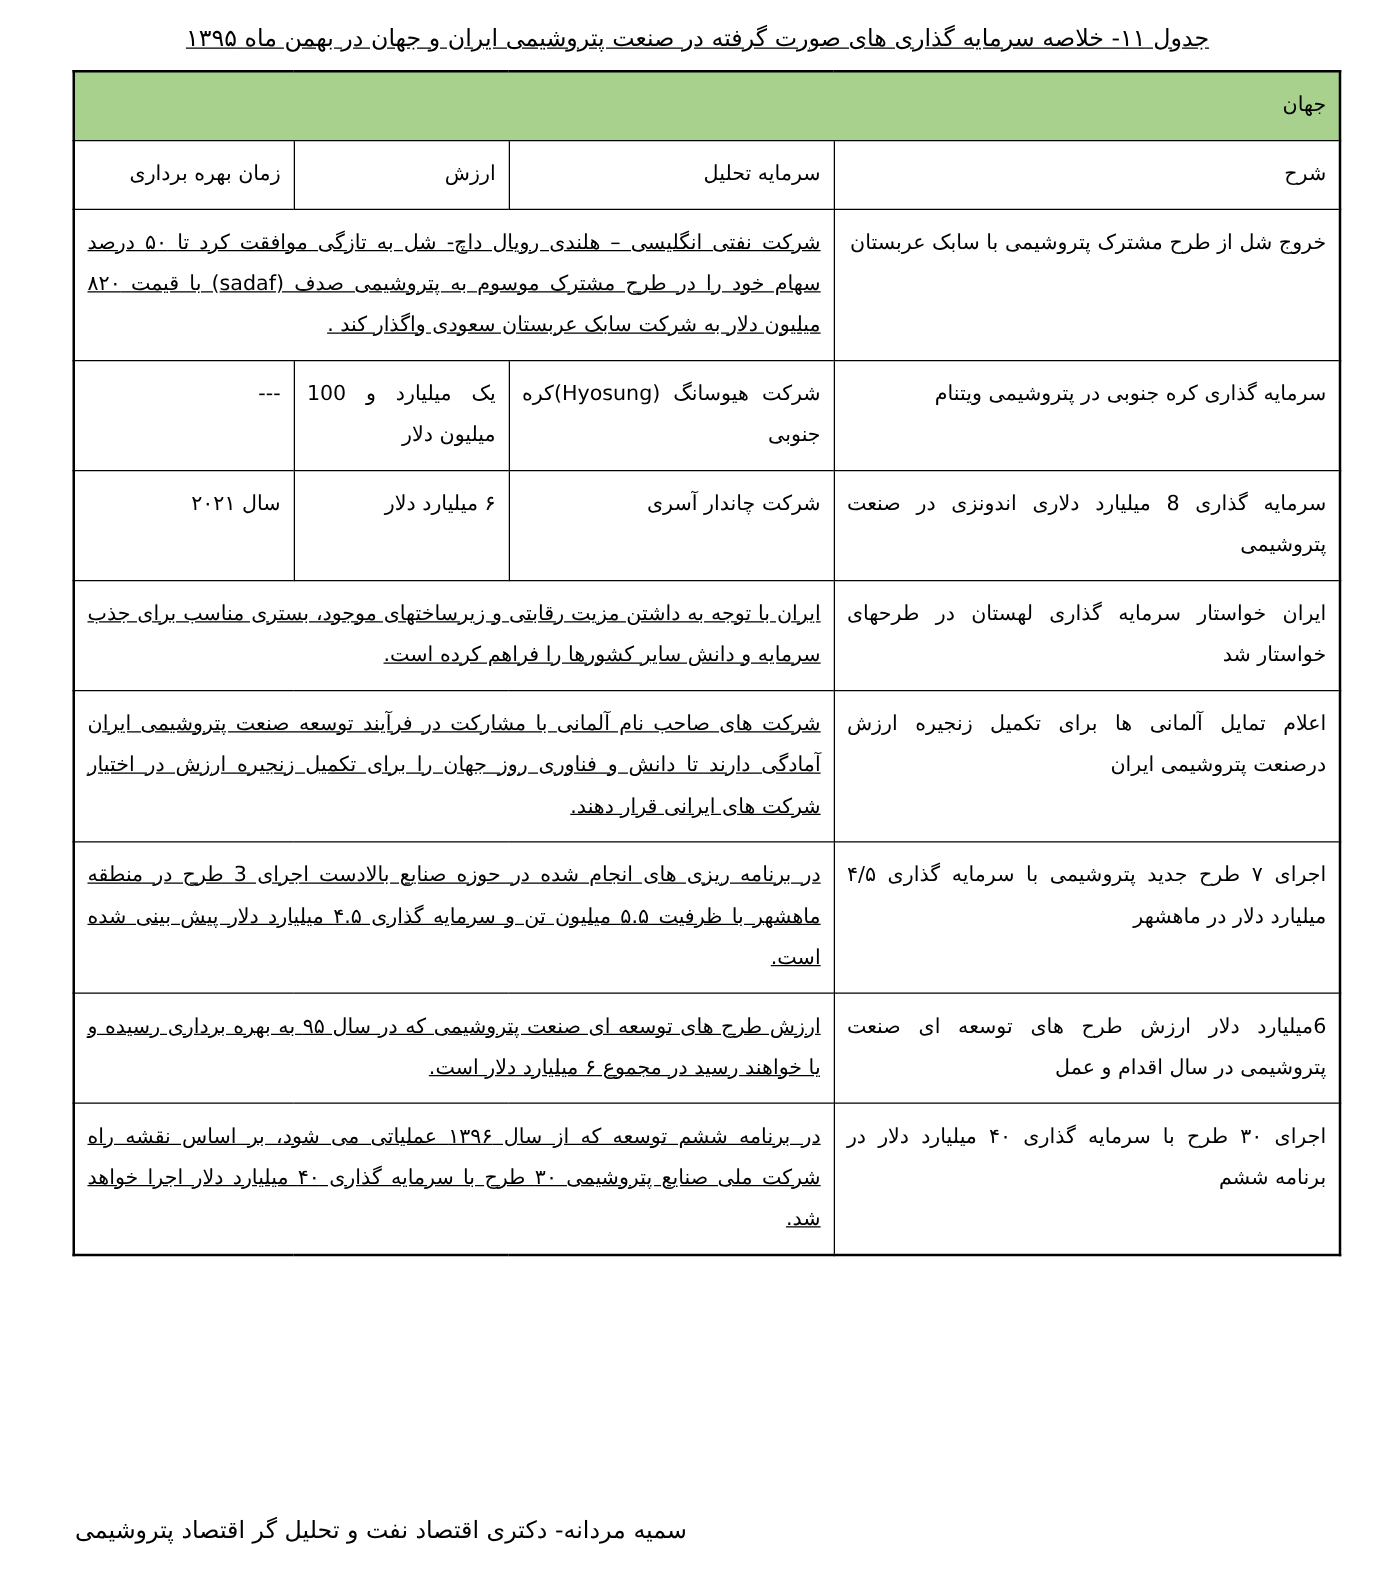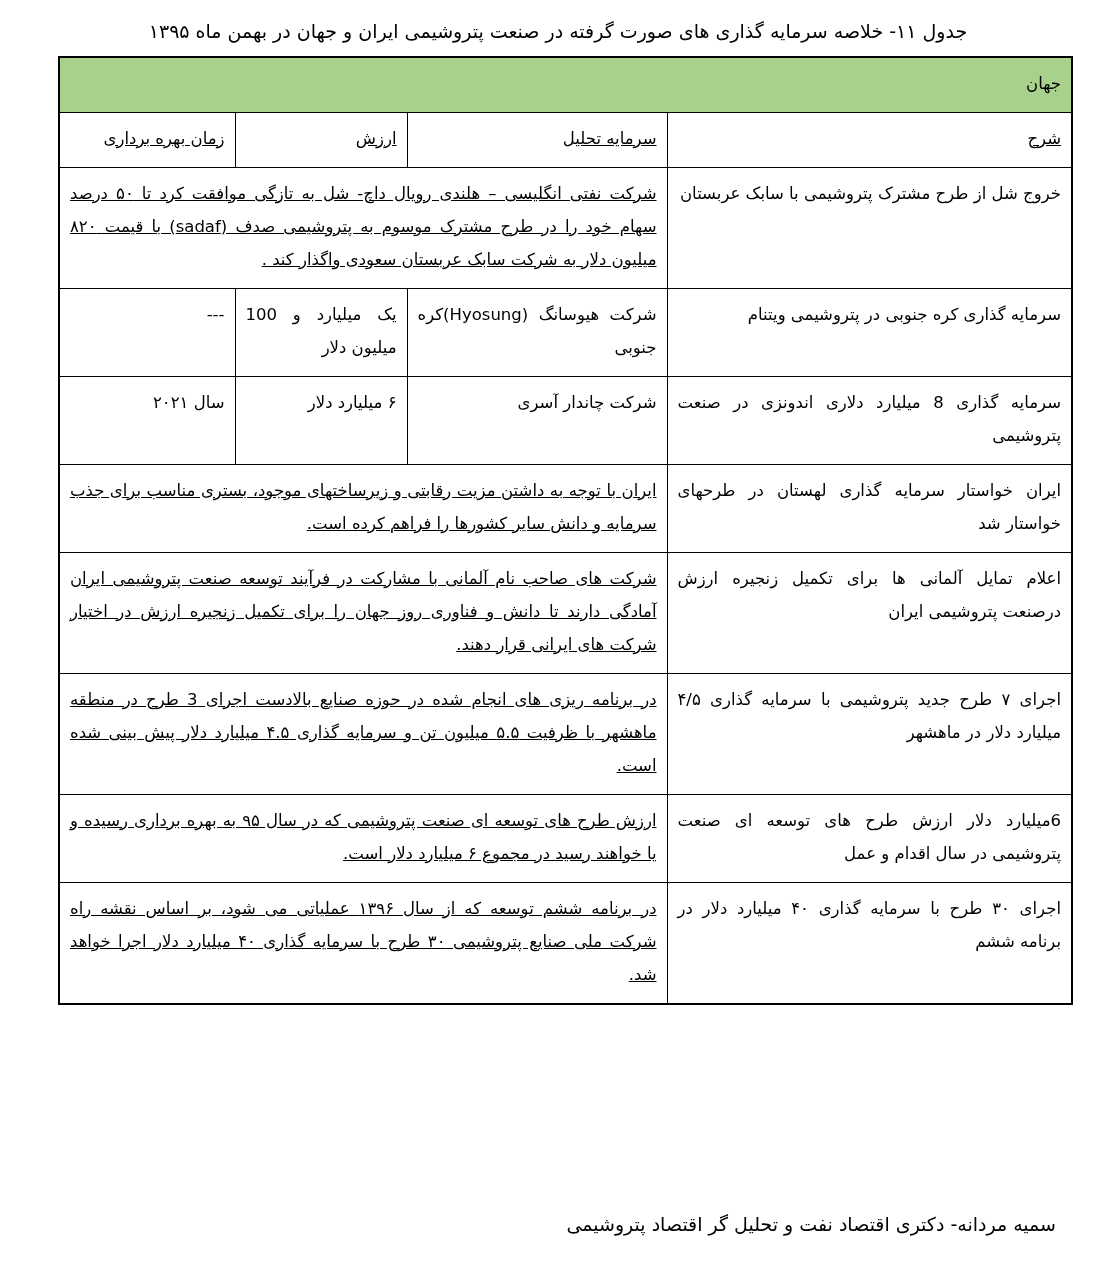--- a/index.html
+++ b/index.html
@@ -28,20 +28,21 @@
 
   .doc-title {
     text-align: center;
     font-size: 19px;
     line-height: 1.45;
     font-weight: 400;
     margin: 0;
     padding: 18px 60px 10px 60px;
     direction: rtl;
     white-space: nowrap;
+    text-decoration: underline;
   }
 
   .table-wrap {
     margin: 0 43px 0 60px;
     padding-left: 41px;
   }
 
   table.invest-table {
     width: 1013px;
     border-collapse: collapse;
@@ -71,21 +72,20 @@
     line-height: 1.4;
     height: 26px;
   }
 
   .header-row td {
     text-align: center;
     text-align-last: center;
     font-size: 15.5px;
     padding: 7px 6px 9px 6px;
     line-height: 1.4;
-    text-decoration: underline;
   }
 
   
   .col-desc   { width: 405px; }
   .col-inv    { width: 260px; }
   .col-val    { width: 172px; }
   .col-time   { width: 176px; }
 
   td.desc-cell {
     text-align: center;
@@ -109,21 +109,21 @@
     text-align: left;
     text-align-last: left;
     line-height: 2.0;
   }
 
   .footer-note {
     position: absolute;
     bottom: 40px;
     right: 0;
     left: 0;
-    text-align: right;
+    text-align: left;
     font-size: 19px;
     direction: rtl;
     padding: 0 60px;
   }
 </style>
 </head>
 <body>
 
 <div class="page">
 

